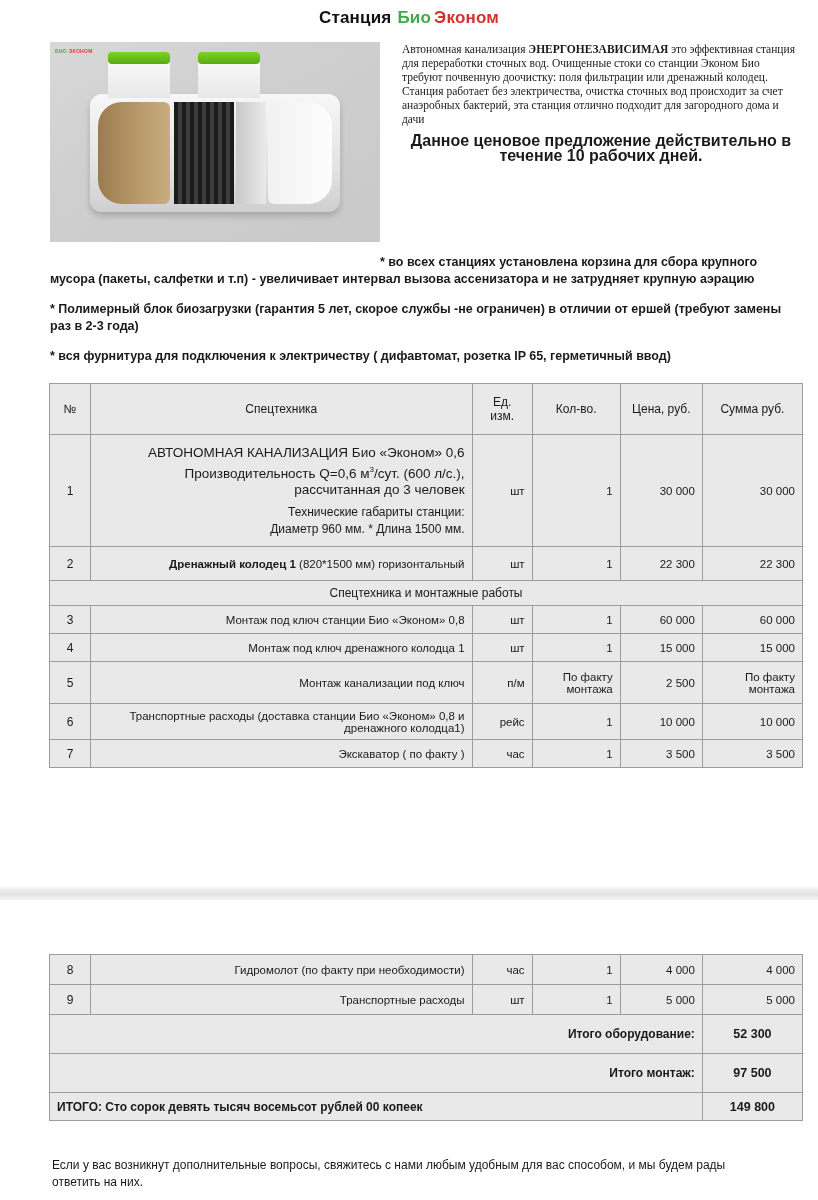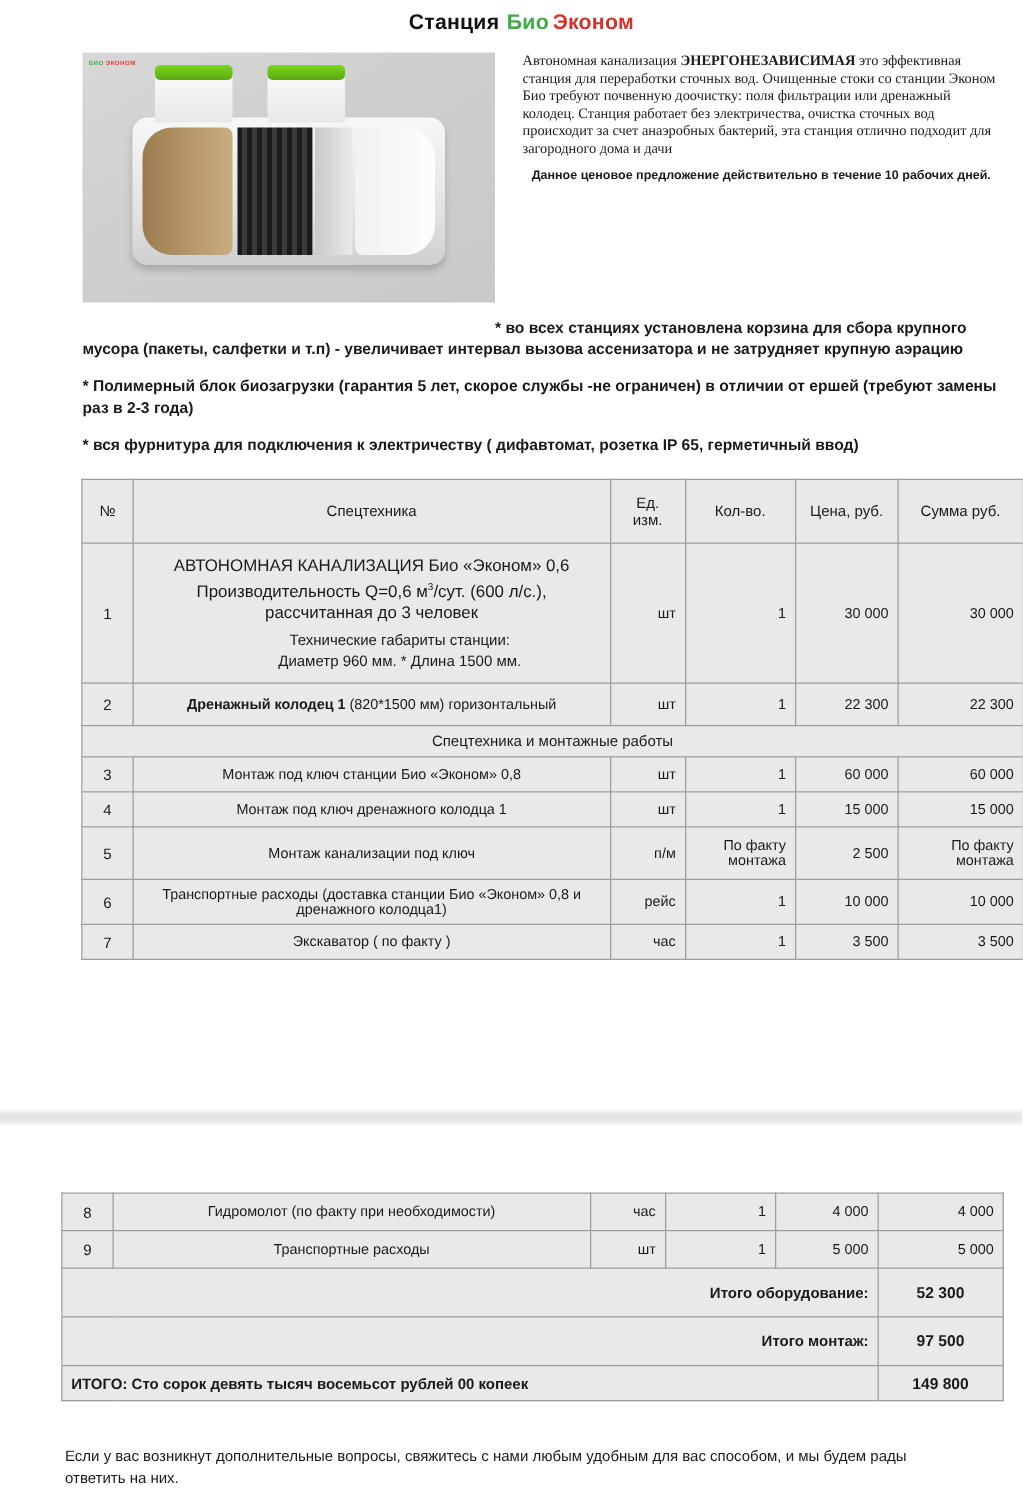--- a/index.html
+++ b/index.html
@@ -11,21 +11,21 @@
     font-family: "Liberation Sans", sans-serif;
     color: #1a1a1a;
     overflow: hidden;
     position: relative;
   }
   .page {
     background: #ffffff;
     width: 818px;
     box-sizing: border-box;
   }
-  .page-1 { padding: 0 0 0 16px; height: 886px; }
+  .page-1 { padding: 0 0 0 0; height: 886px; }
   .page-gap {
     height: 14px;
     background: linear-gradient(to bottom, #ffffff 0%, #e9e9e9 35%, #e3e3e3 60%, #f4f4f4 100%);
   }
   .page-2 { height: 300px; background:#ffffff; }
 
   
   .doc-title {
     text-align: center;
     font-size: 17px;
@@ -83,21 +83,21 @@
     padding-left: 22px;
     font-family: "Liberation Serif", serif;
     font-size: 11.5px;
     line-height: 14px;
     color: #1a1a1a;
   }
   .hero-text .lead-bold { font-weight: bold; }
   .offer-note {
     font-family: "Liberation Sans", sans-serif;
     font-weight: bold;
-    font-size: 10px;
+    font-size: 16px;
     line-height: 15px;
     text-align: center;
     margin-top: 7px;
   }
 
   
   .adv-head {
     text-align: center;
     font-weight: bold;
     font-size: 12.5px;
@@ -138,21 +138,21 @@
     text-align: center;
     height: 40px;
     font-size: 12px;
   }
   td.num {
     background: #a9c6e3;
     text-align: center;
     font-size: 12px;
   }
   td.center { text-align: right; }
-  td.eq { text-align: center; }
+  td.eq { text-align: right; }
   td.section {
     background: #a9c6e3;
     text-align: center;
     font-size: 12px;
     padding: 5px;
   }
   .row1-main { font-size: 13.5px; line-height: 17px; }
   .row1-sub  { font-size: 12px; line-height: 15px; margin-top: 7px; margin-left: 45px; }
   sup { font-size: 8px; vertical-align: super; }
   .b { font-weight: bold; }

